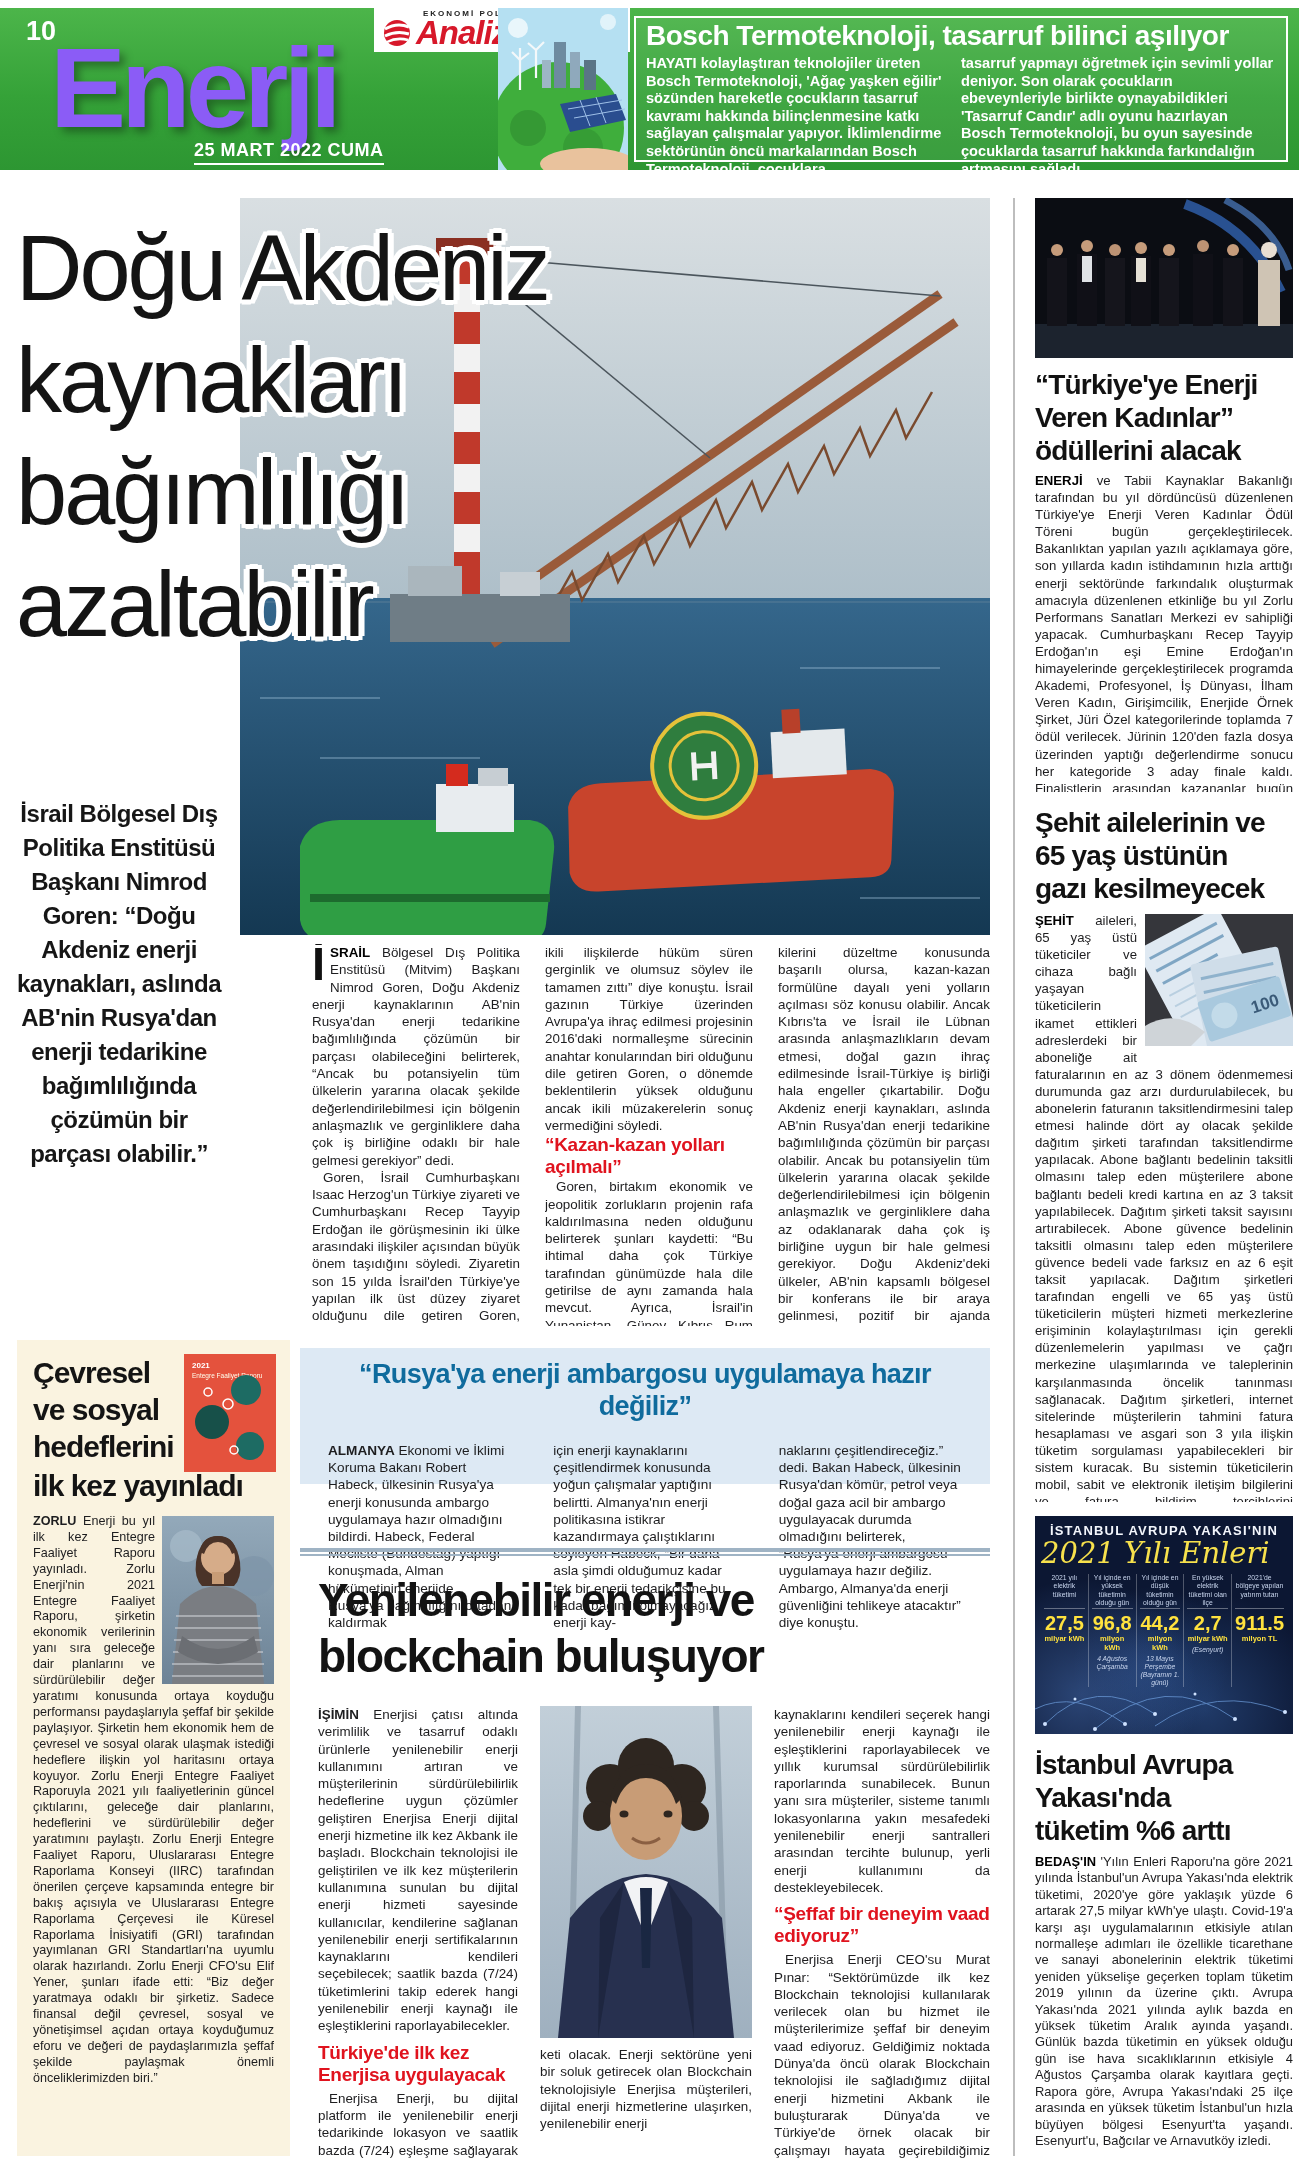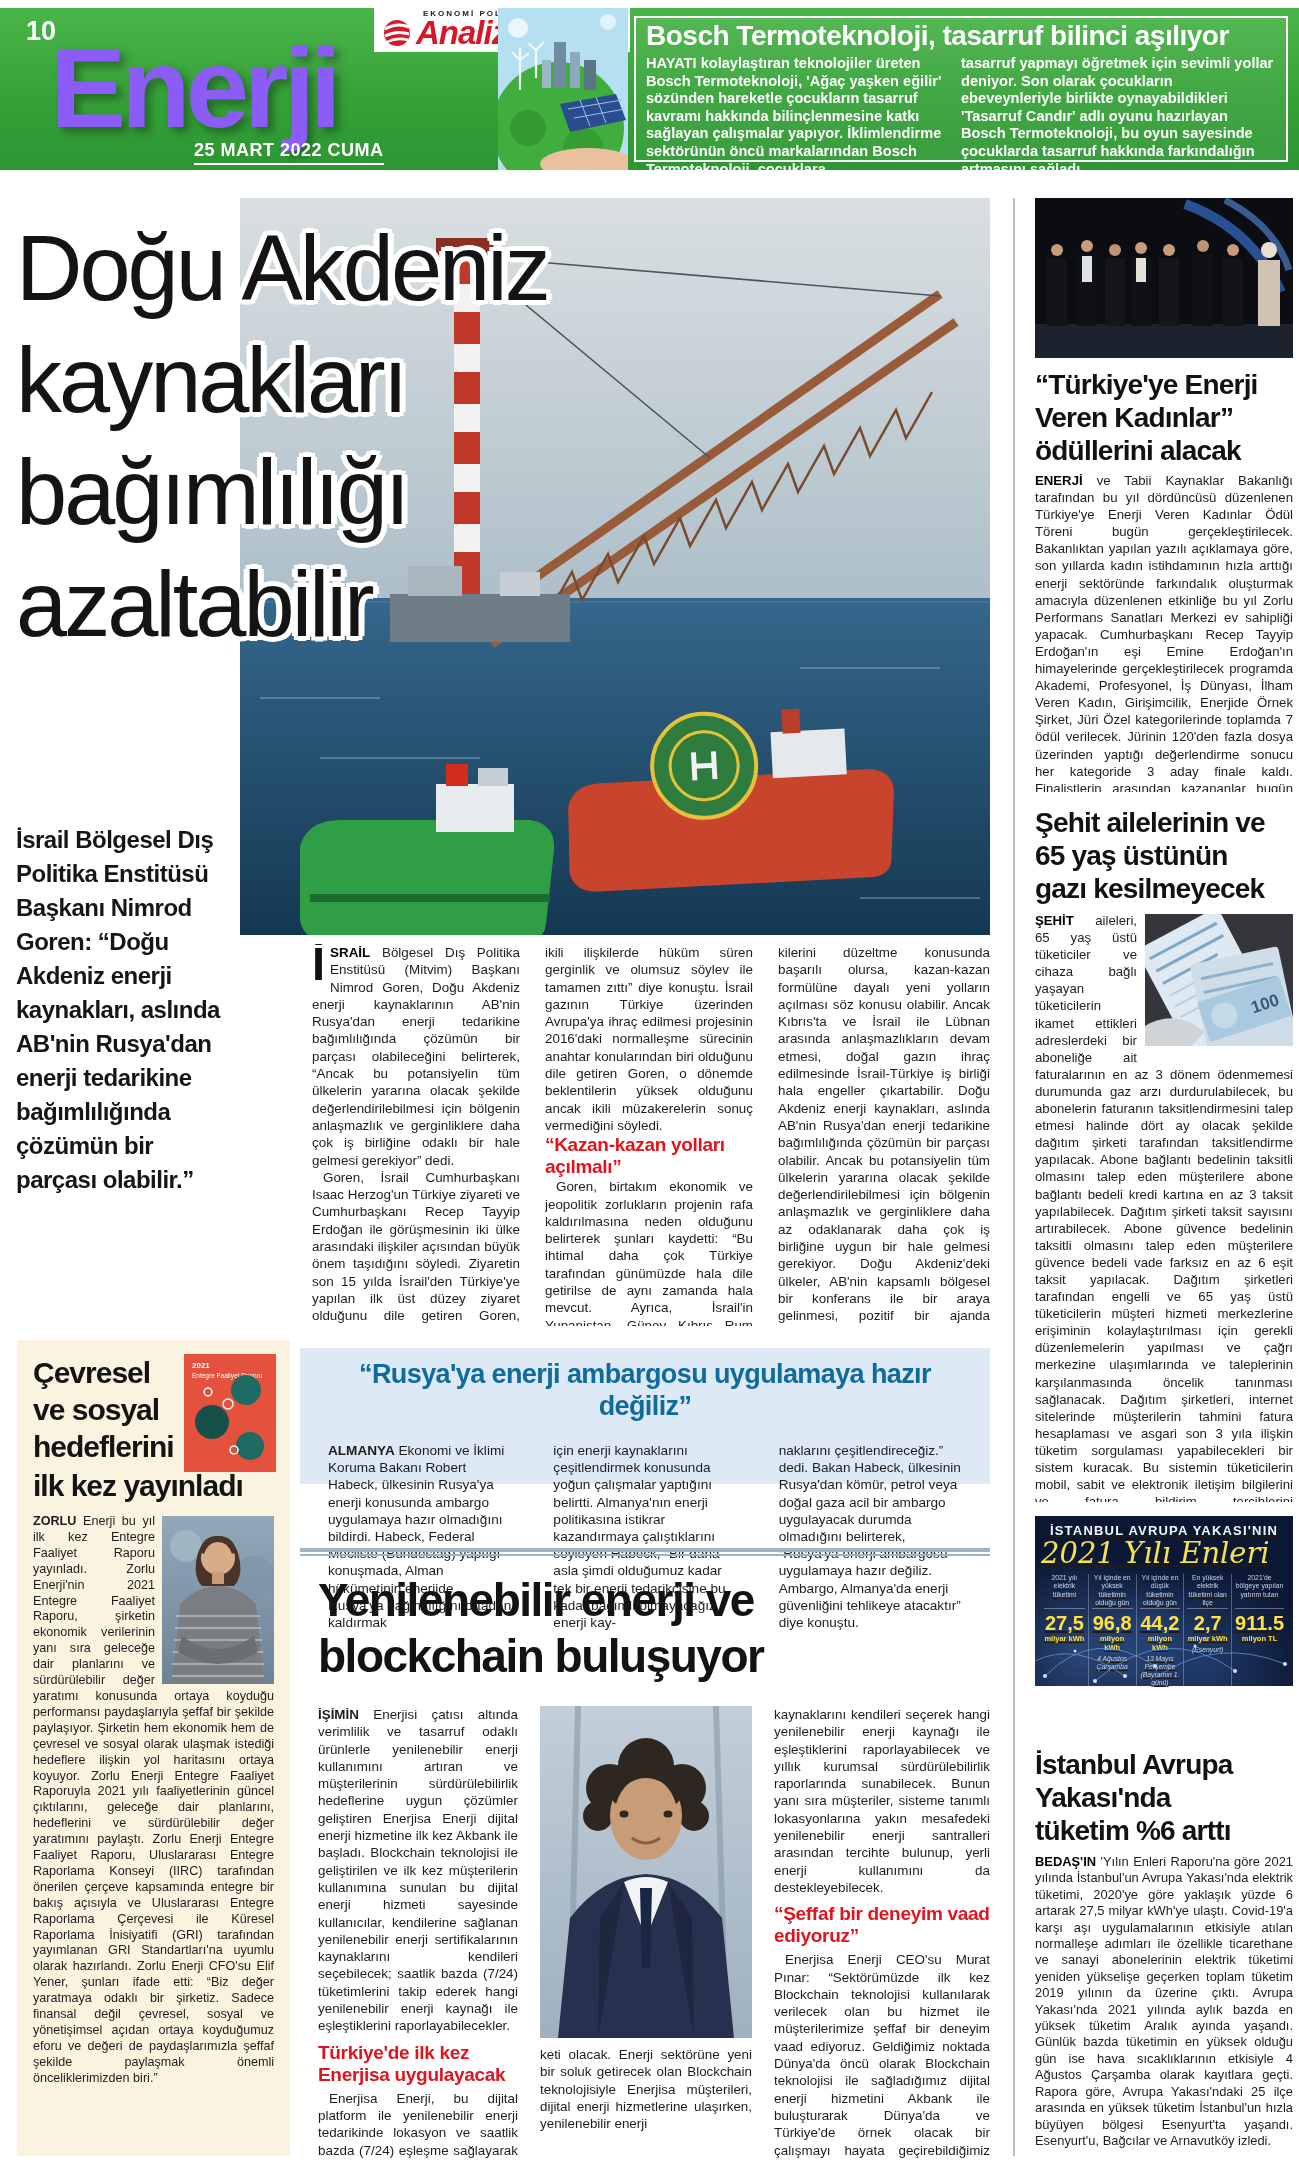--- a/index.html
+++ b/index.html
@@ -22,43 +22,43 @@
   .boschbox{left:634px;top:16px;width:654px;height:146px;border:2px solid #fff;box-sizing:border-box;
             background:rgba(255,255,255,.06);padding:2px 10px;}
   .boschh{font-size:28px;line-height:32px;font-weight:bold;color:#fff;letter-spacing:-.5px;margin:0 0 3px 0;}
   .boschcols{display:flex;}
   .boschcols p{margin:0;flex:1;font-size:14.6px;line-height:17.6px;font-weight:bold;color:#fff;text-align:left;}
   
   .leadphoto{left:240px;top:198px;width:750px;height:737px;overflow:hidden;background:#9db0bd;}
   .mainhead{left:16px;top:212px;font-size:92px;line-height:112px;font-weight:normal;color:#141414;letter-spacing:-3px;
             text-shadow:-4px -4px 0 #fff,4px -4px 0 #fff,-4px 4px 0 #fff,4px 4px 0 #fff,
                         0 -5px 0 #fff,0 5px 0 #fff,-6px 0 0 #fff,6px 0 0 #fff;}
-  .quote{left:16px;top:823px;width:206px;font-size:24px;line-height:34px;font-weight:bold;color:#161616;text-align:left;letter-spacing:-.5px;}
+  .quote{left:16px;top:797px;width:206px;font-size:24px;line-height:34px;font-weight:bold;color:#161616;text-align:center;letter-spacing:-.5px;}
   .bodycol{top:944px;height:382px;overflow:hidden;font-size:13.4px;line-height:17.3px;text-align:justify;color:#1d1d1f;}
   .bodycol p{margin:0;}
   .c1{left:312px;width:208px;}
   .c2{left:545px;width:208px;}
   .c3{left:778px;width:212px;}
   .dropcap{float:left;font-size:47px;line-height:38px;font-weight:bold;margin:1px 5px 0 0;color:#111;}
   .indent{text-indent:11px;}
   .redsub{font-size:19px;line-height:22px;font-weight:bold;color:#e0131e;text-align:left;margin:7px 0 4px 0;letter-spacing:-.3px;}
   .vrule{left:1013px;top:198px;width:2px;height:1958px;background:#bdbdbd;}
   
   .rcol{left:1035px;width:258px;}
   .rphoto{left:1035px;top:198px;width:258px;height:160px;overflow:hidden;background:#0b0d13;}
   .rhead{font-size:28px;line-height:33px;font-weight:bold;color:#121212;letter-spacing:-.8px;}
   .rbody{font-size:13.2px;line-height:17.1px;text-align:justify;color:#1d1d1f;overflow:hidden;}
   .rbody b,.bodycol b{color:#000;}
   .billimg{float:right;width:148px;height:132px;margin:2px 0 6px 8px;overflow:hidden;background:#35363b;}
   
-  .info{left:1035px;top:1516px;width:258px;height:170px;box-sizing:border-box;padding:7px 6px;
+  .info{left:1035px;top:1516px;width:258px;height:218px;box-sizing:border-box;padding:7px 6px;
         background:radial-gradient(circle at 18% 82%,rgba(90,140,220,.40),transparent 42%),
                    radial-gradient(circle at 66% 88%,rgba(70,125,205,.35),transparent 45%),
                    radial-gradient(circle at 45% 68%,rgba(55,105,185,.28),transparent 38%),
-                   #0c1733;text-decoration:underline;}
+                   #0c1733;}
   .infot1{font-size:13px;font-weight:bold;color:#f3f6fc;letter-spacing:1.2px;text-align:center;}
   .infot2{font-family:"DejaVu Serif",serif;font-style:italic;font-size:29px;line-height:30px;color:#f7e14c;text-align:left;margin-top:0px;}
   .stats{display:flex;margin-top:6px;}
   .stat{flex:1;padding:0 3px;border-left:1px solid rgba(255,255,255,.28);text-align:center;}
   .stat:first-child{border-left:none;}
   .slabel{font-size:6.8px;line-height:8.4px;color:#c9d6ee;min-height:34px;}
   .svalue{font-size:20px;line-height:22px;font-weight:bold;color:#ffe23e;border-top:1px solid rgba(255,255,255,.35);padding-top:3px;}
   .sunit{font-size:7.5px;font-weight:bold;color:#ffe23e;}
   .snote{font-size:6.8px;line-height:8px;font-style:italic;color:#c9d6ee;margin-top:3px;}
   .infonet{position:absolute;left:0;bottom:0;width:100%;height:80px;}

